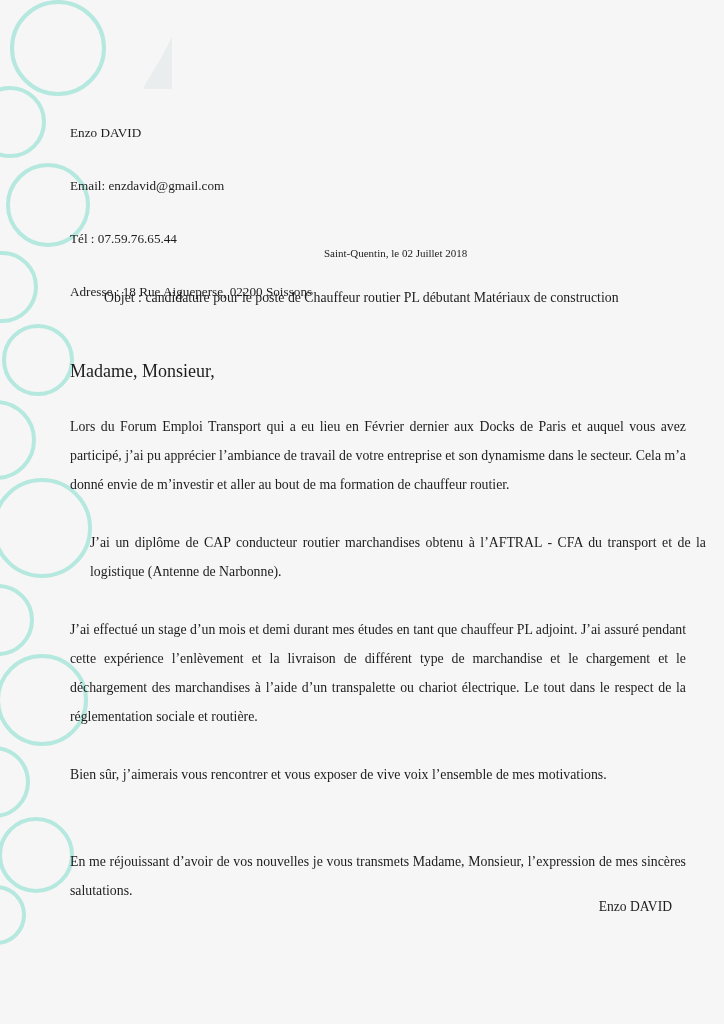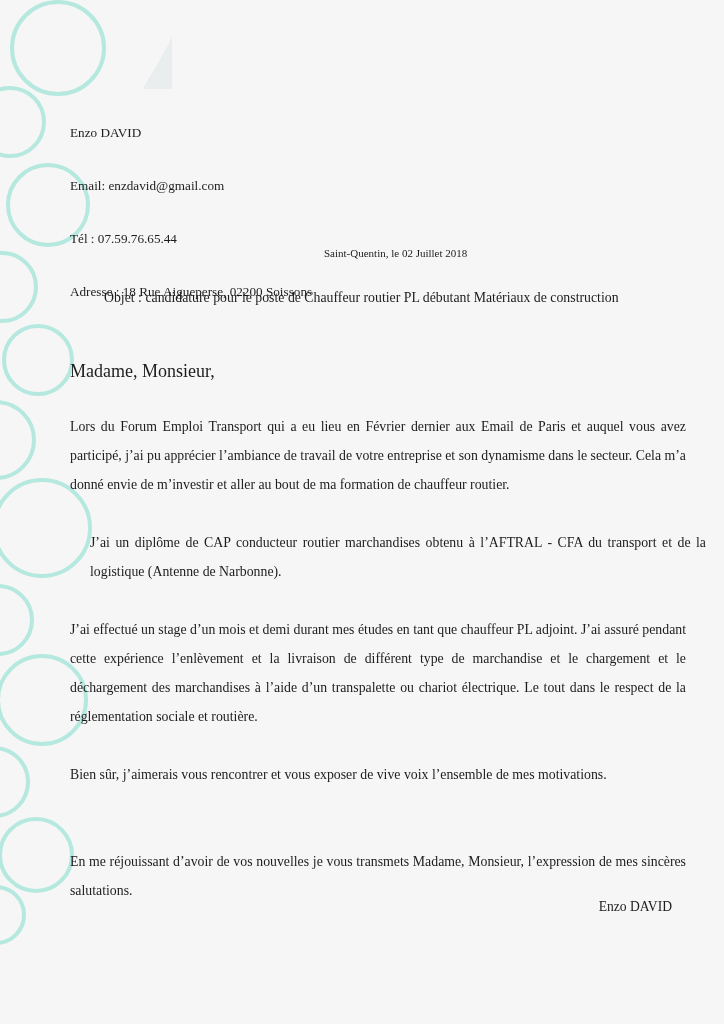--- a/index.html
+++ b/index.html
@@ -157,21 +157,21 @@
     <span class="sender-line">Adresse : 18 Rue Aigueperse, 02200 Soissons</span>
   </div>
 
 
   <div class="date-line">Saint-Quentin, le 02 Juillet 2018</div>
 
   <div class="subject">Objet : candidature pour le poste de Chauffeur routier PL débutant Matériaux de construction</div>
 
   <div class="salutation">Madame, Monsieur,</div>
 
-  <div class="paragraph" id="para-1">Lors du Forum Emploi Transport qui a eu lieu en Février dernier aux Email de Paris et auquel vous avez participé, j’ai pu apprécier l’ambiance de travail de votre entreprise et son dynamisme dans le secteur. Cela m’a donné envie de m’investir et aller au bout de ma formation de chauffeur routier.</div>
+  <div class="paragraph" id="para-1">Lors du Forum Emploi Transport qui a eu lieu en Février dernier aux Docks de Paris et auquel vous avez participé, j’ai pu apprécier l’ambiance de travail de votre entreprise et son dynamisme dans le secteur. Cela m’a donné envie de m’investir et aller au bout de ma formation de chauffeur routier.</div>
   <div class="paragraph" id="para-2">J’ai un diplôme de CAP conducteur routier marchandises obtenu à l’AFTRAL - CFA du transport et de la logistique (Antenne de Narbonne).</div>
   <div class="paragraph" id="para-3">J’ai effectué un stage d’un mois et demi durant mes études en tant que chauffeur PL adjoint. J’ai assuré pendant cette expérience l’enlèvement et la livraison de différent type de marchandise et le chargement et le déchargement des marchandises à l’aide d’un transpalette ou chariot électrique. Le tout dans le respect de la réglementation sociale et routière.</div>
   <div class="paragraph" id="para-4">Bien sûr, j’aimerais vous rencontrer et vous exposer de vive voix l’ensemble de mes motivations.</div>
   <div class="paragraph" id="para-5">En me réjouissant d’avoir de vos nouvelles je vous transmets Madame, Monsieur, l’expression de mes sincères salutations.</div>
 
   <div class="signature">Enzo DAVID</div>
 
 </div>
 
 </body></html>

